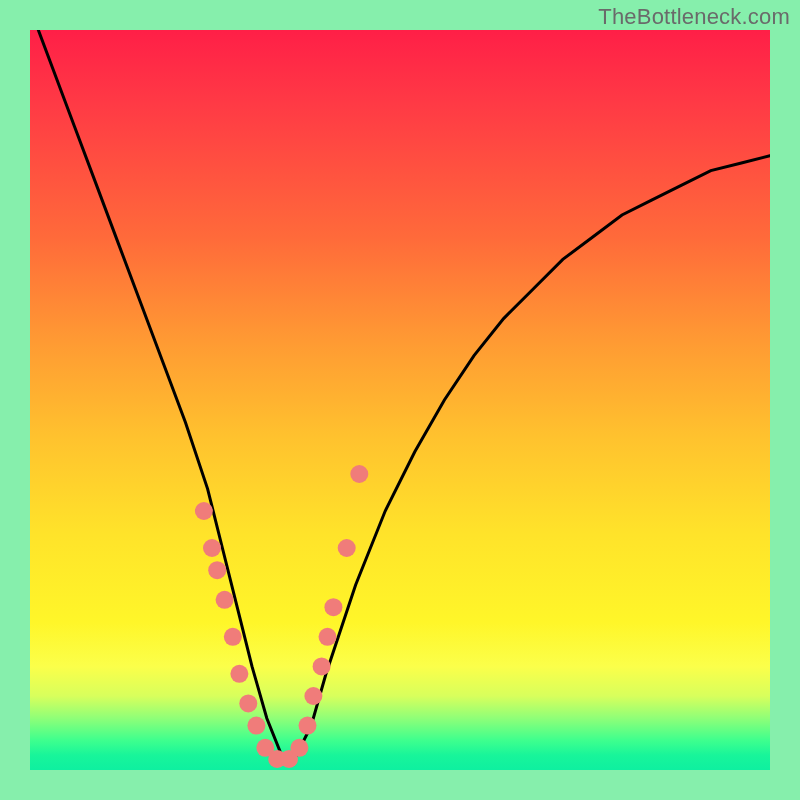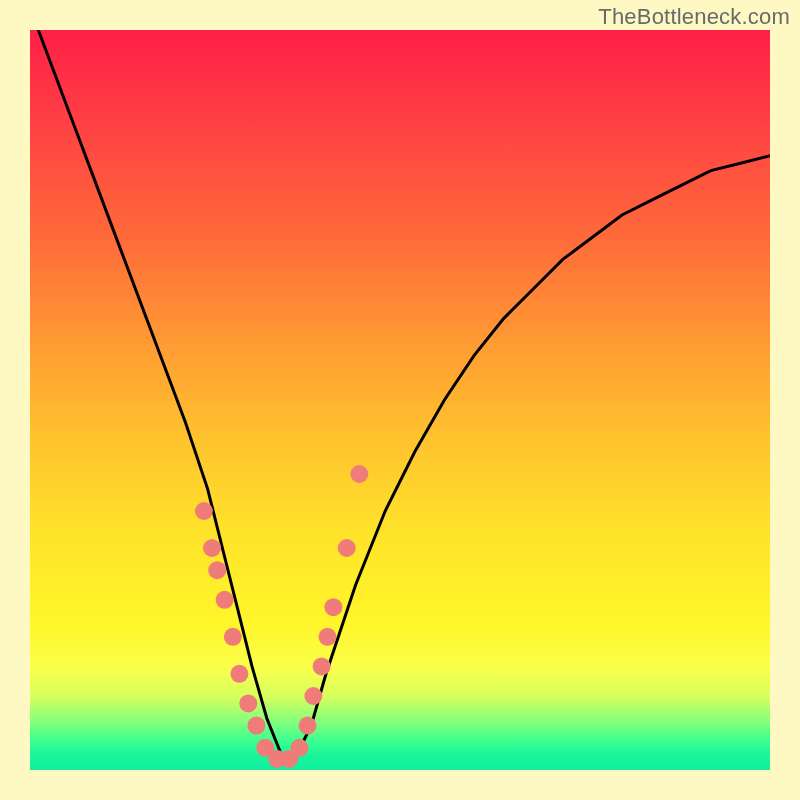--- a/index.html
+++ b/index.html
@@ -10,21 +10,21 @@
     overflow: hidden;
     background: #000;
     font-family: Arial, Helvetica, sans-serif;
   }
   .frame {
     position: absolute;
     left: 0;
     top: 0;
     width: 800px;
     height: 800px;
-    background: #fef9c3;
+    background: #86efac;
   }
   .plot-area {
     position: absolute;
     left: 30px;
     top: 30px;
     width: 740px;
     height: 740px;
     
     background: linear-gradient(
       to bottom,

